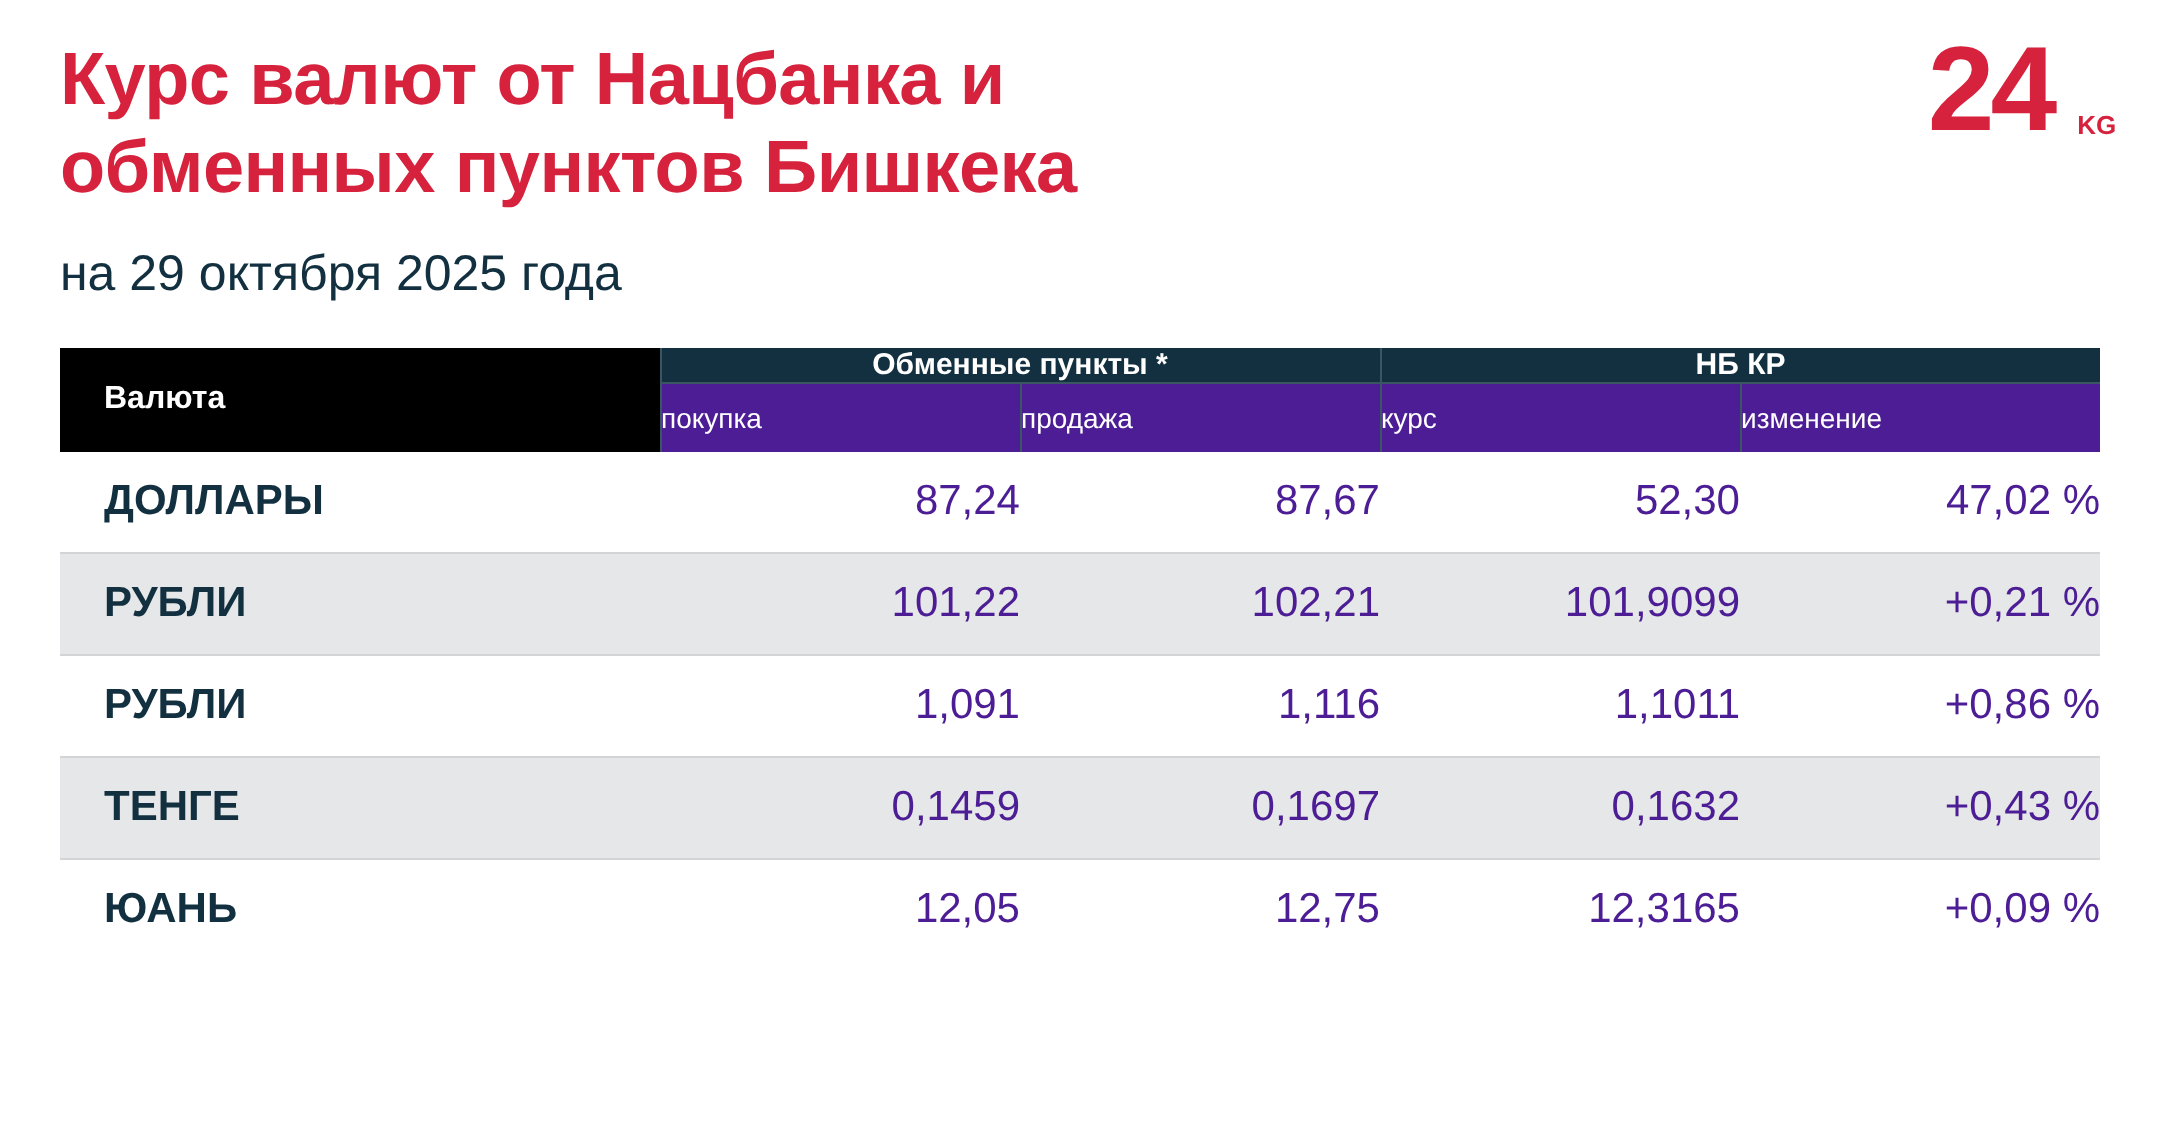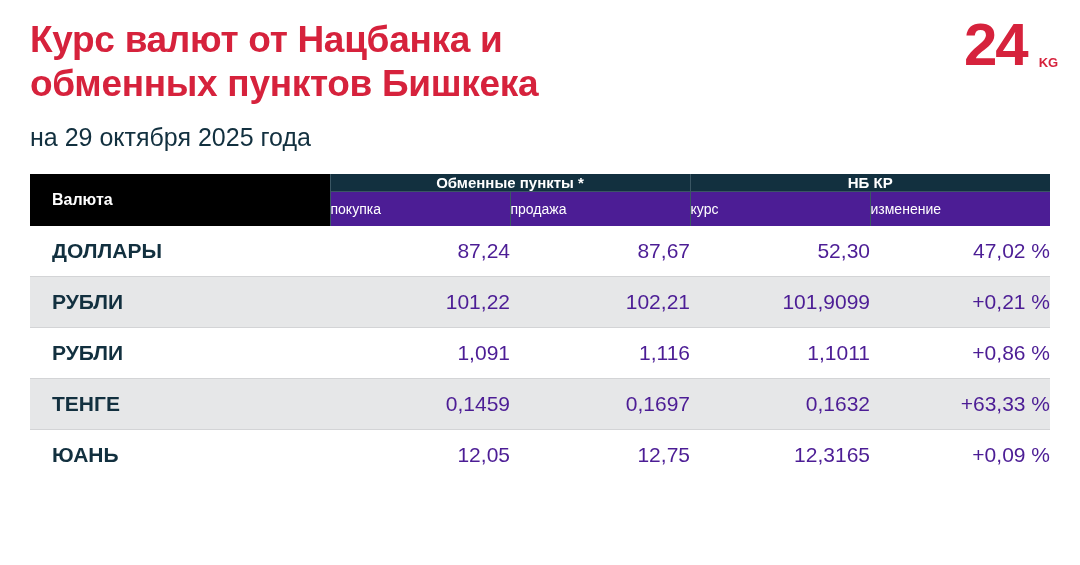--- a/index.html
+++ b/index.html
@@ -200,21 +200,21 @@
           <td class="cell-val">1,091</td>
           <td class="cell-val">1,116</td>
           <td class="cell-val">1,1011</td>
           <td class="cell-val">+0,86 %</td>
         </tr>
         <tr class="row-grey">
           <td class="cell-name">ТЕНГЕ</td>
           <td class="cell-val">0,1459</td>
           <td class="cell-val">0,1697</td>
           <td class="cell-val">0,1632</td>
-          <td class="cell-val">+63,33 %</td>
+          <td class="cell-val">+0,43 %</td>
         </tr>
         <tr class="row-white row-last">
           <td class="cell-name">ЮАНЬ</td>
           <td class="cell-val">12,05</td>
           <td class="cell-val">12,75</td>
           <td class="cell-val">12,3165</td>
           <td class="cell-val">+0,09 %</td>
         </tr>
       </tbody>
     </table>

